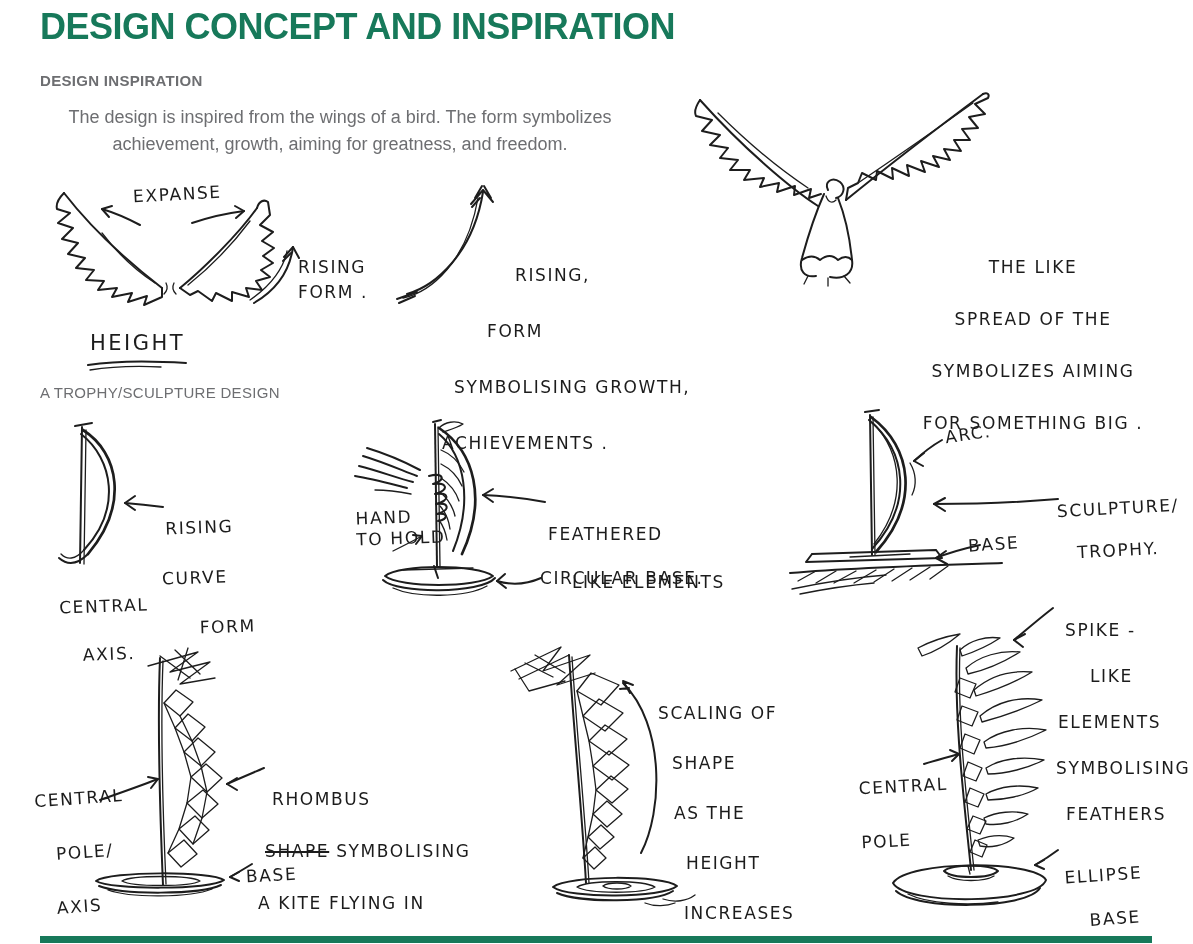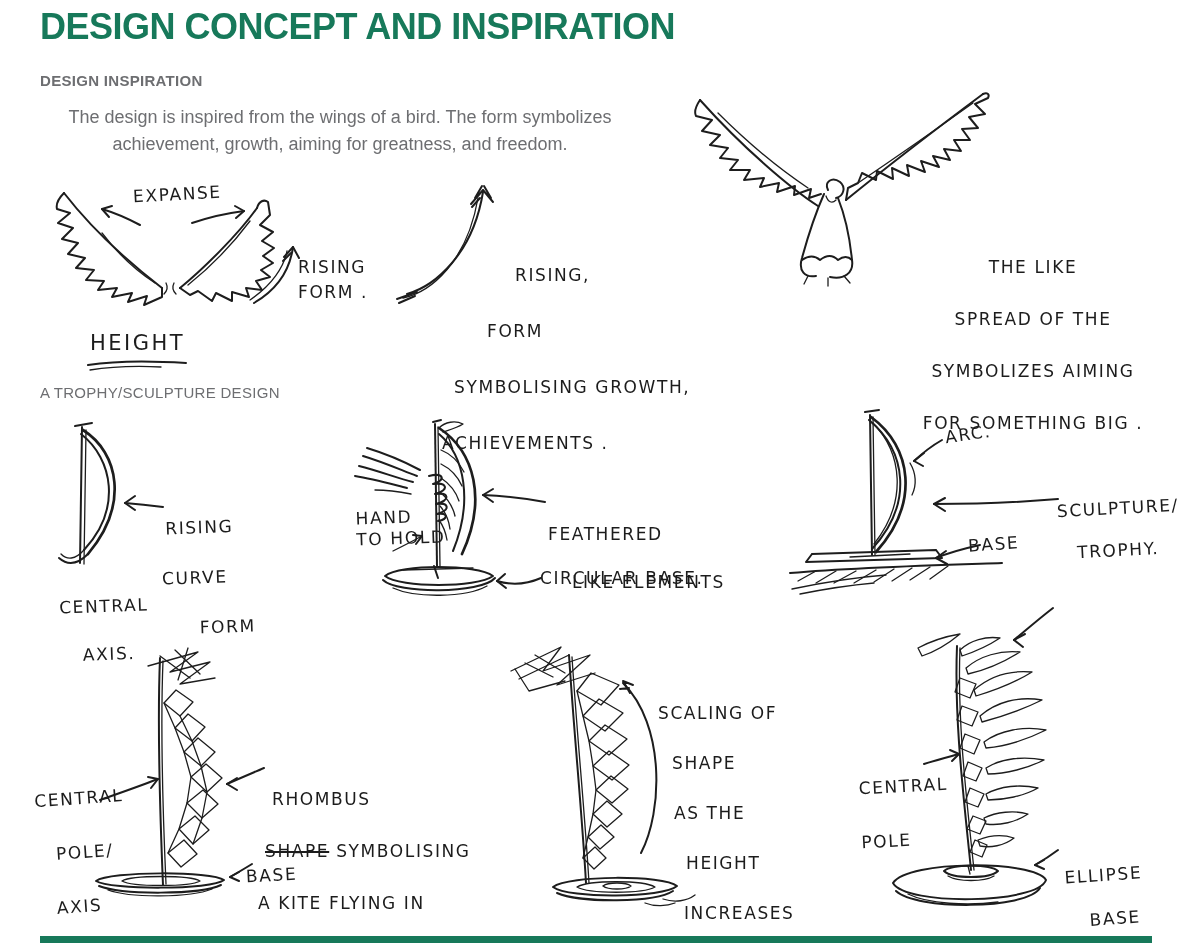--- a/index.html
+++ b/index.html
@@ -299,20 +299,27 @@
     <path class="thin" d="M120,278 L122,286"></path>
     <path class="thin" d="M60,306 C80,316 120,318 150,314"></path>
 
     <path d="M205,20 C192,30 178,42 166,52"></path>
     <path d="M166,52 L177,46 M166,52 L175,59"></path>
     <path d="M76,176 C88,172 100,169 111,166"></path>
     <path d="M111,166 L102,162 M111,166 L104,173"></path>
     <path d="M210,262 C202,268 194,273 187,277"></path>
     <path d="M187,277 L196,272 M187,277 L196,281"></path>
   </svg>
+  <div class="abs hand" style="left:1052px;top:596px;line-height:23px;">
+    <div class="ln" style="margin-left:13px">SPIKE -</div>
+    <div class="ln" style="margin-left:38px">LIKE</div>
+    <div class="ln" style="margin-left:6px">ELEMENTS</div>
+    <div class="ln" style="margin-left:4px">SYMBOLISING</div>
+    <div class="ln" style="margin-left:14px">FEATHERS</div>
+  </div>
   <div class="abs hand" style="left:860px;top:746px;line-height:27px;transform:rotate(-3deg);">
     <div class="ln">CENTRAL</div>
     <div class="ln">POLE</div>
   </div>
   <div class="abs hand" style="left:1062px;top:842px;line-height:22px;transform:rotate(-4deg);">
     <div class="ln" style="margin-left:4px">ELLIPSE</div>
     <div class="ln" style="margin-left:26px">BASE</div>
   </div>
 
   <div class="abs greenbar" style="left:40px;top:936px;width:1112px;height:7px;"></div>

